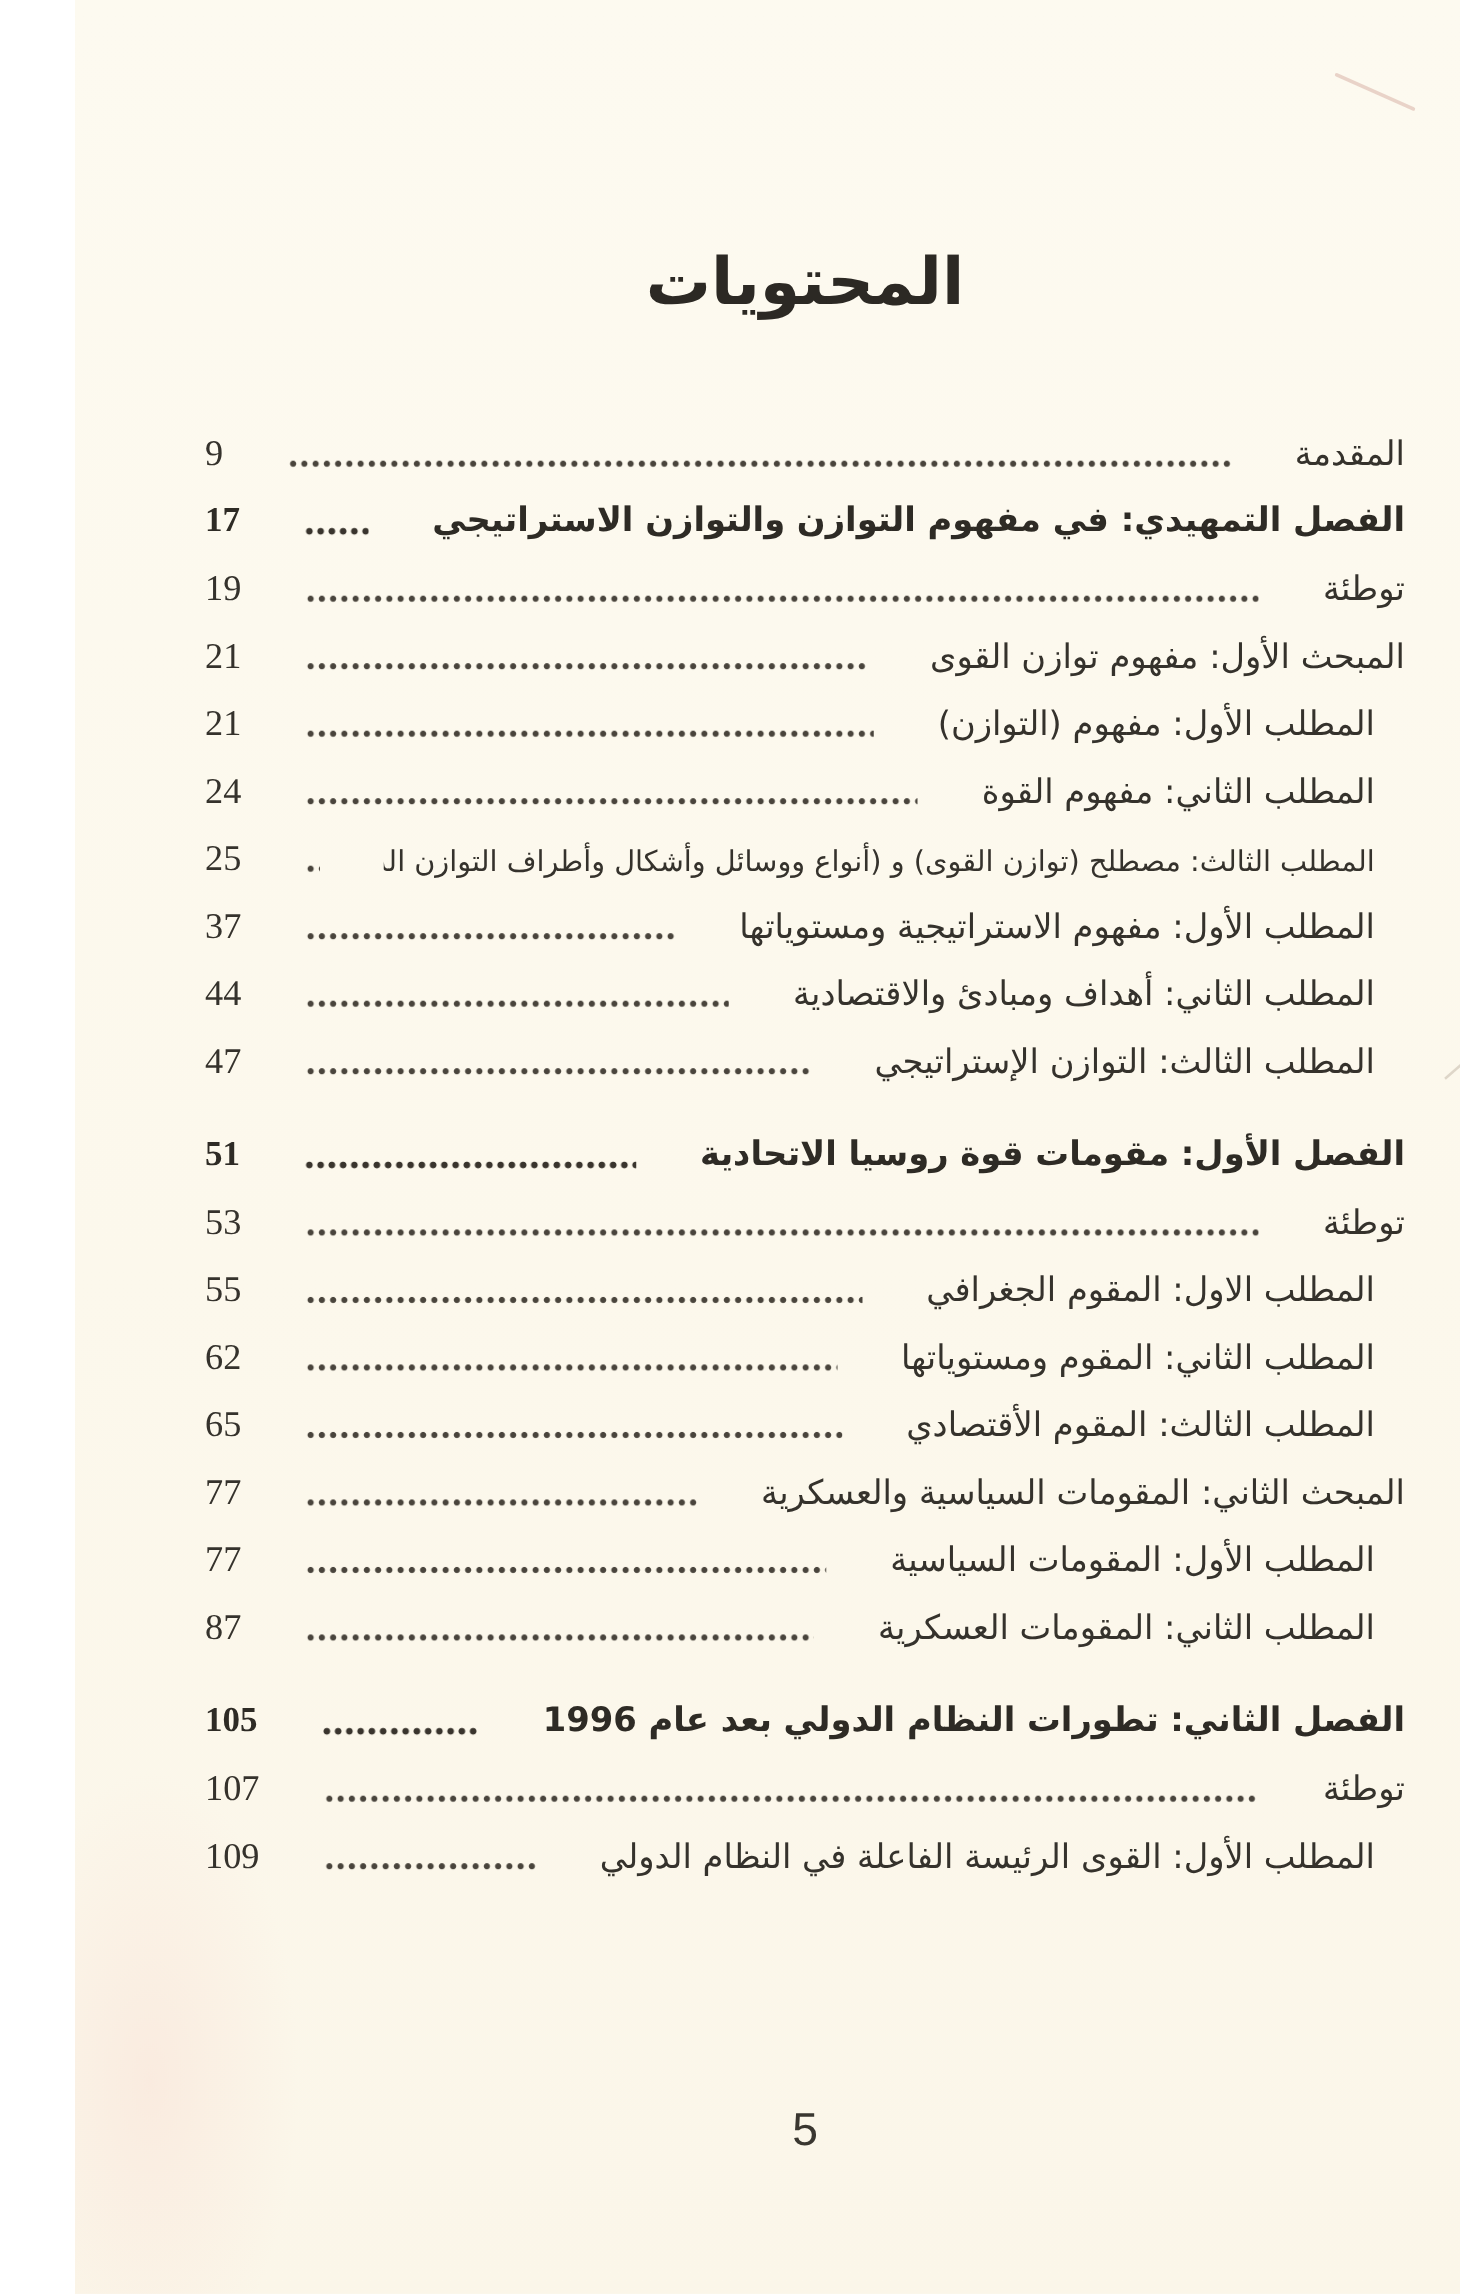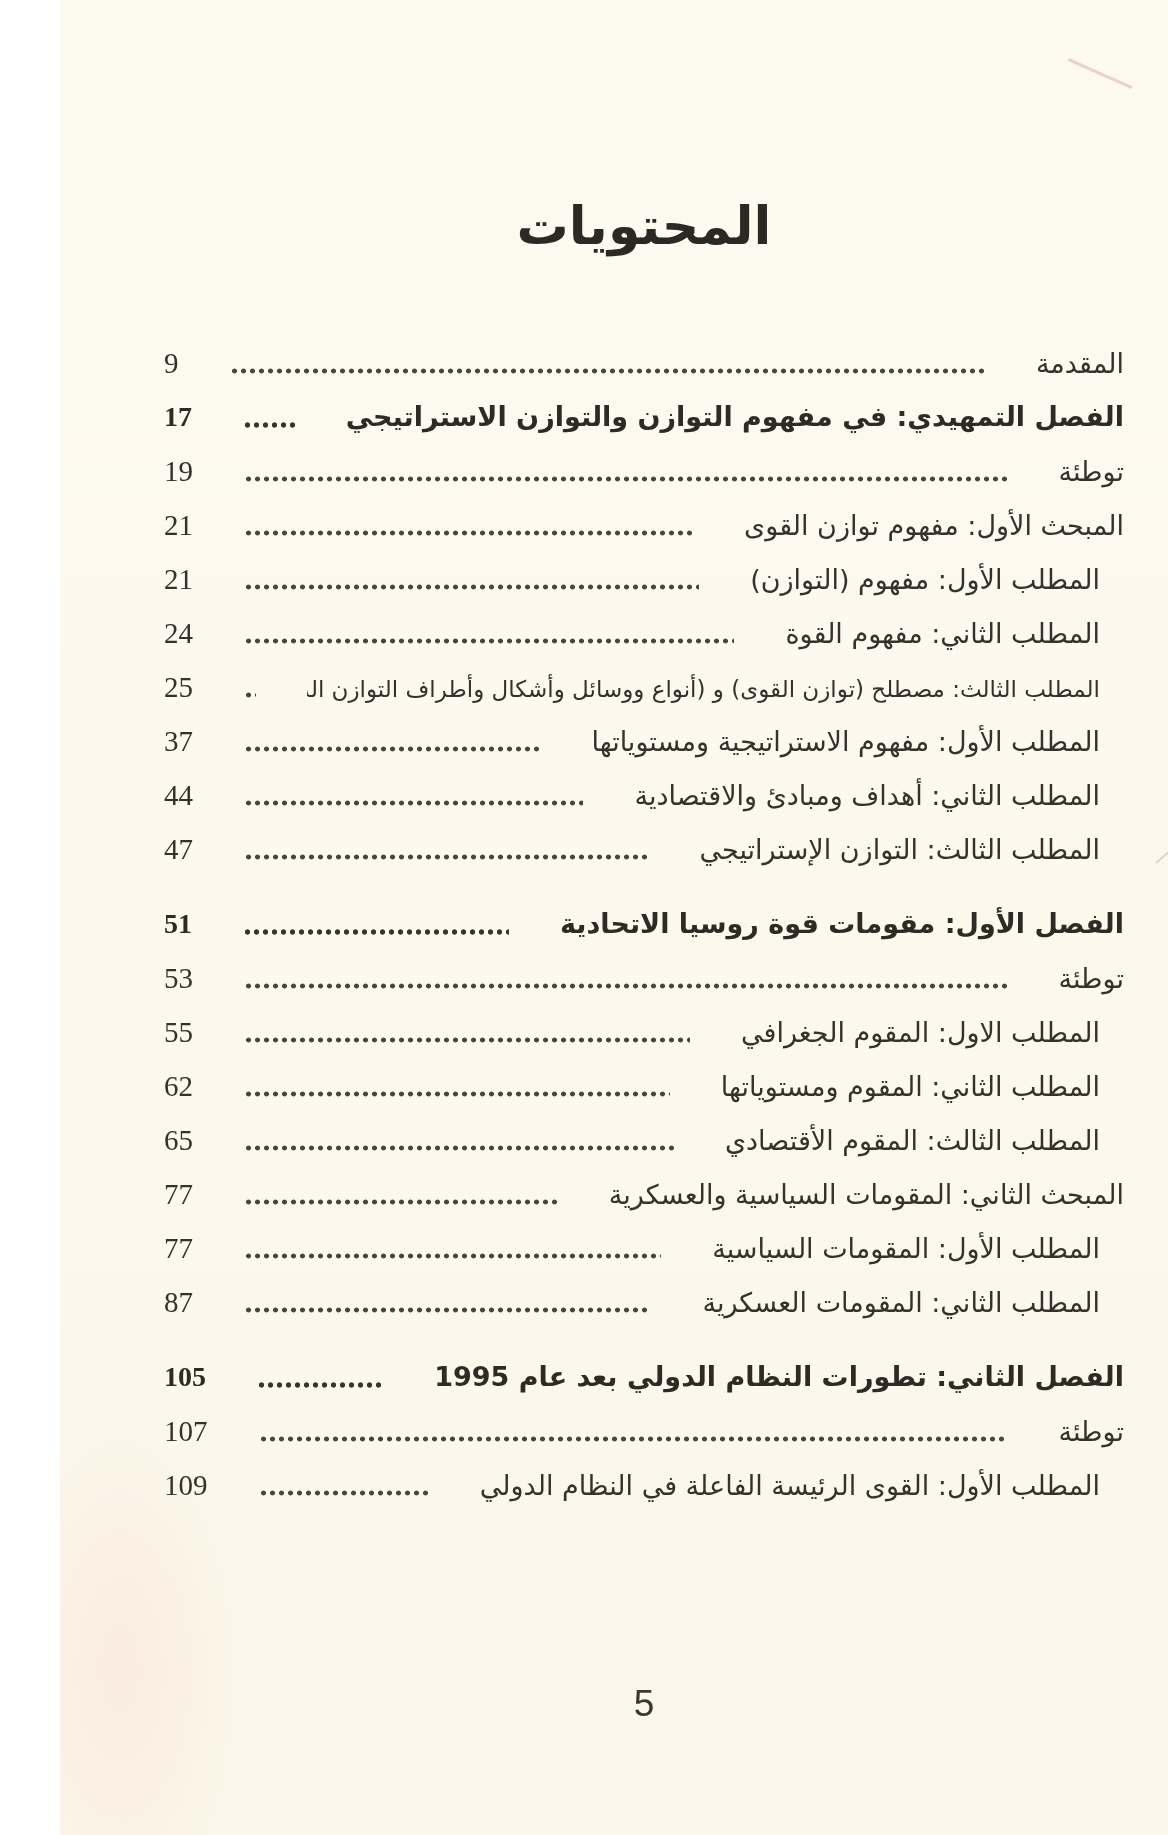--- a/index.html
+++ b/index.html
@@ -211,21 +211,21 @@
         <span class="label">المطلب الأول: المقومات السياسية</span>
         <span class="leader"></span>
         <span class="pagenum">77</span>
       </div>
       <div class="row subsection">
         <span class="label">المطلب الثاني: المقومات العسكرية</span>
         <span class="leader"></span>
         <span class="pagenum">87</span>
       </div>
       <div class="row chapter gap-before">
-        <span class="label">الفصل الثاني: تطورات النظام الدولي بعد عام 1995</span>
+        <span class="label">الفصل الثاني: تطورات النظام الدولي بعد عام 1996</span>
         <span class="leader"></span>
         <span class="pagenum">105</span>
       </div>
       <div class="row intro">
         <span class="label">توطئة</span>
         <span class="leader"></span>
         <span class="pagenum">107</span>
       </div>
       <div class="row subsection">
         <span class="label">المطلب الأول: القوى الرئيسة الفاعلة في النظام الدولي</span>

